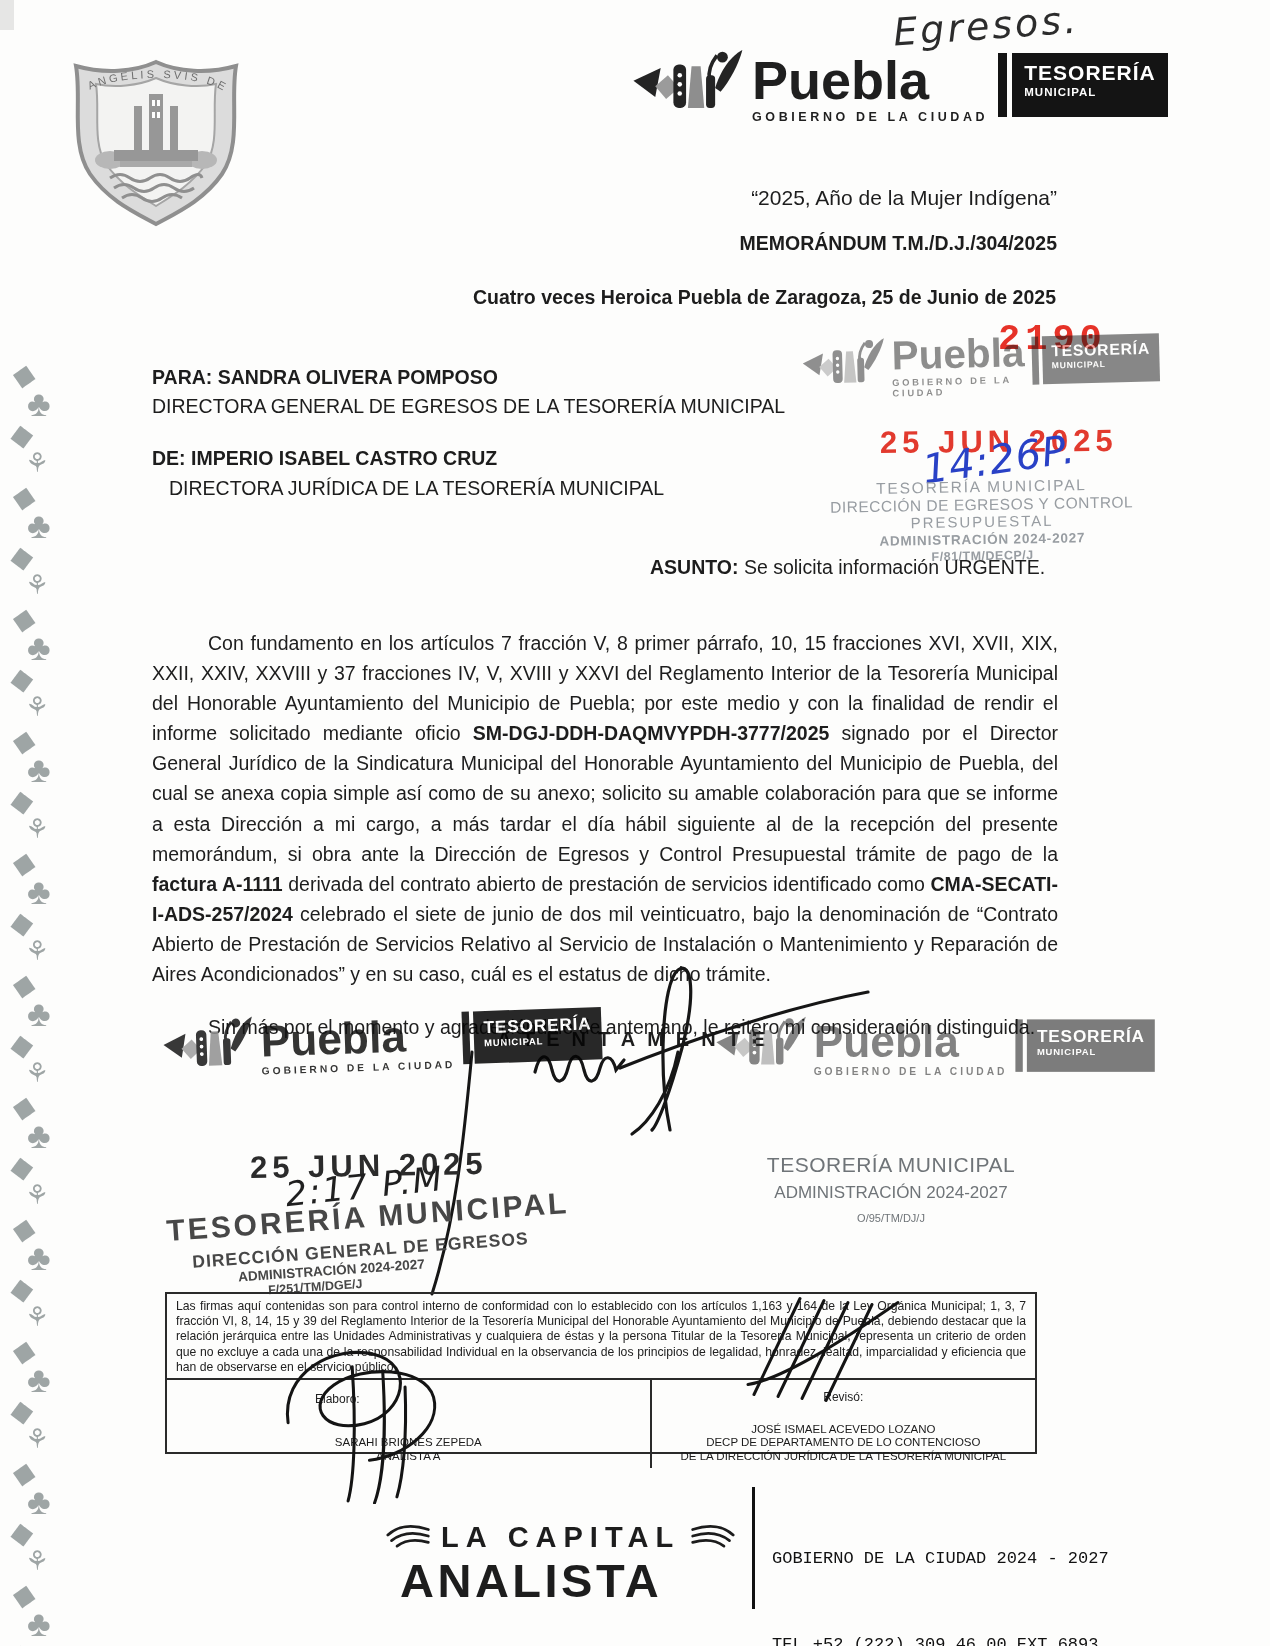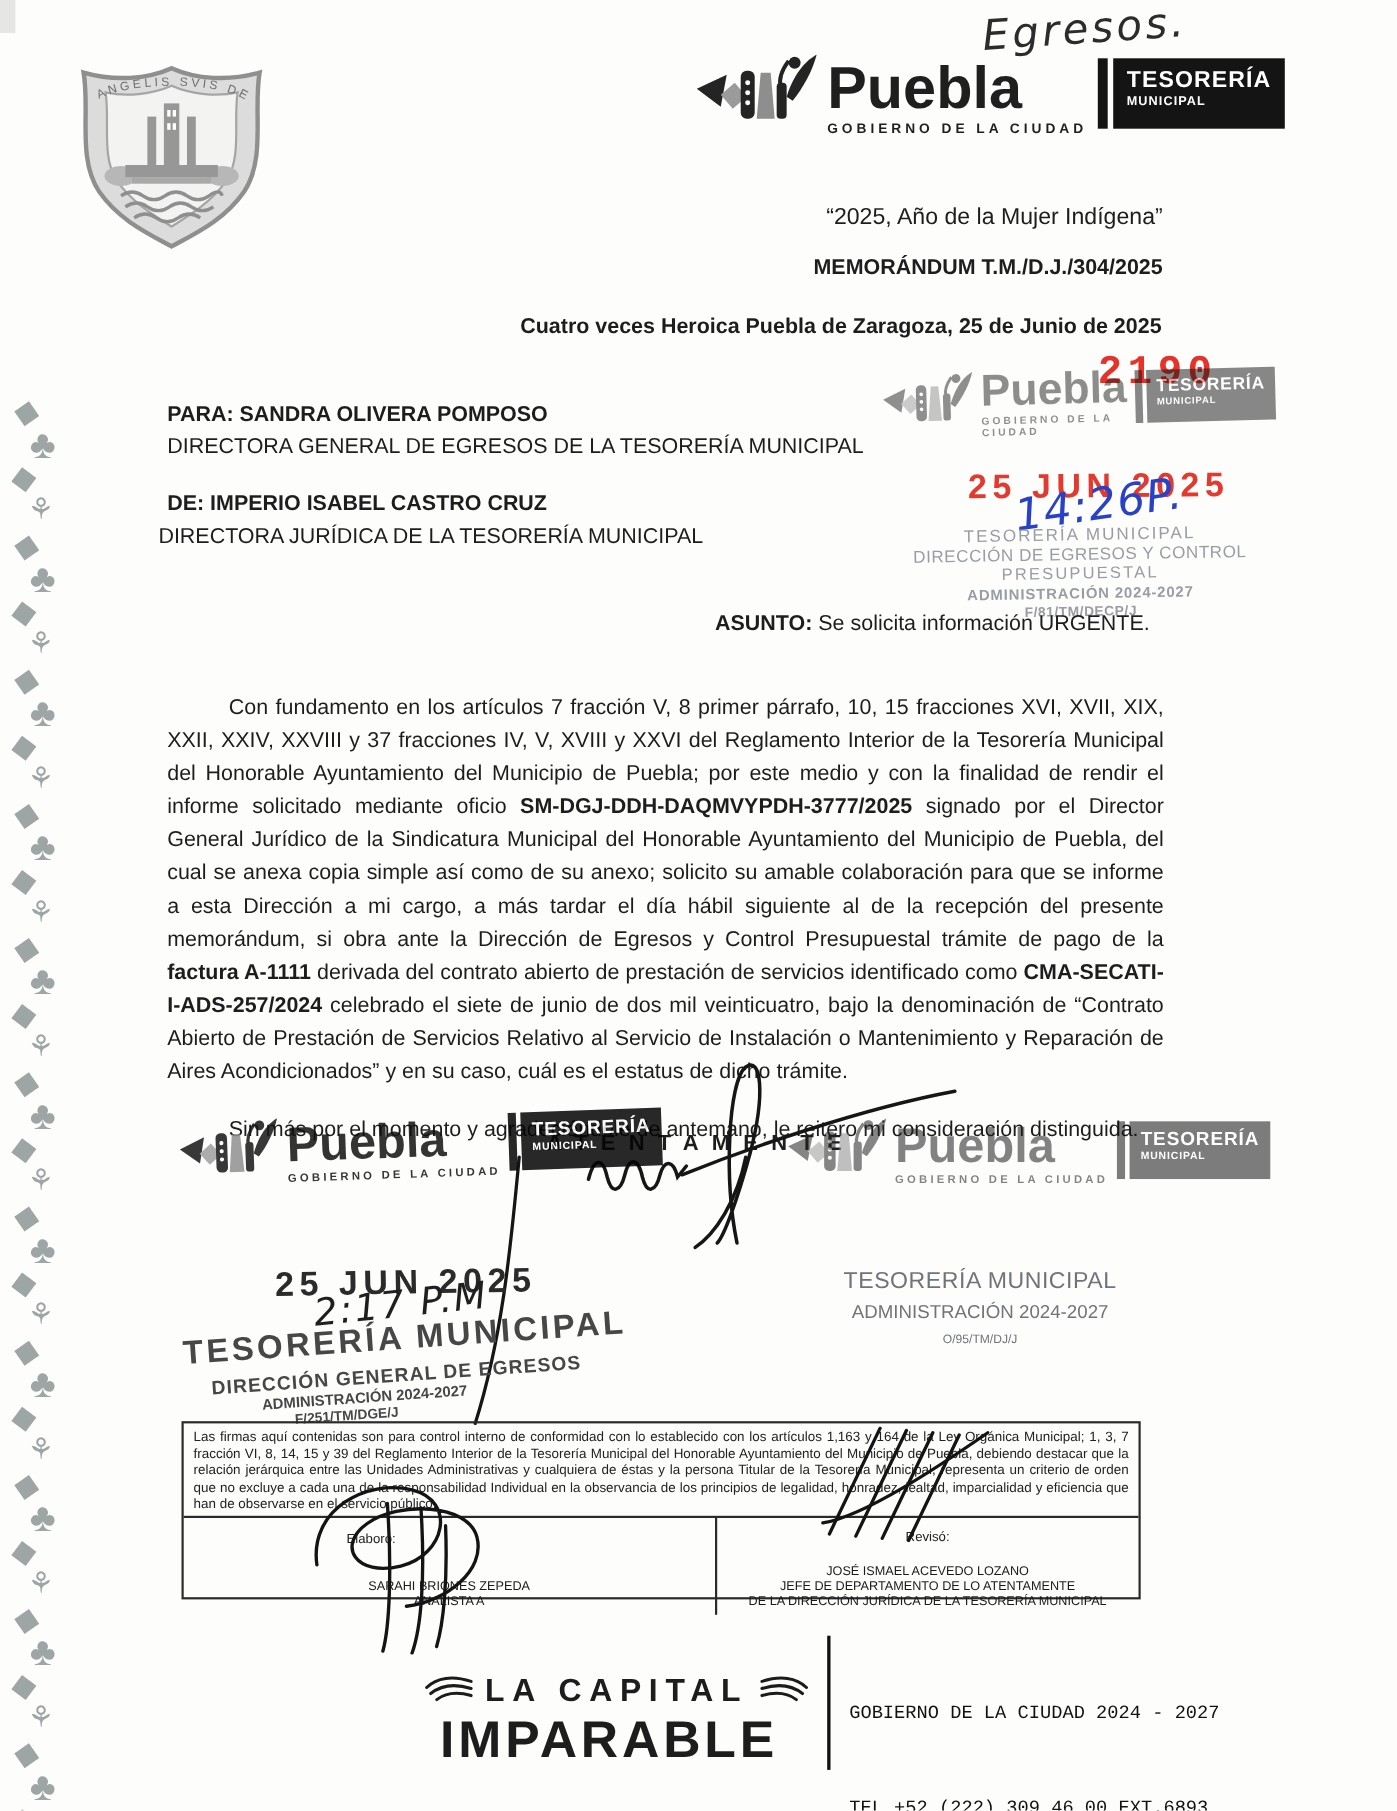--- a/index.html
+++ b/index.html
@@ -39,21 +39,21 @@
   
   .legend   { top:186px; right:213px; font-size:21px; }
   .memo-no  { top:232px; right:213px; font-size:19.5px; font-weight:bold; }
   .dateline { top:286px; right:214px; font-size:19.5px; font-weight:bold; }
   .folio    { left:998px; top:318px; font-family:"Liberation Mono",monospace; font-weight:bold; font-size:37px; letter-spacing:5px; color:#e63228; }
 
   
   .to-line     { left:152px; top:366px; font-size:19.5px; font-weight:bold; }
   .to-title    { left:152px; top:395px; font-size:19.5px; }
   .from-line   { left:152px; top:447px; font-size:19.5px; font-weight:bold; }
-  .from-title  { left:144px; top:477px; font-size:19.5px; }
+  .from-title  { left:169px; top:477px; font-size:19.5px; }
 
   
   .red-date { left:880px; top:424px; font-size:31px; font-weight:bold; letter-spacing:5px; color:#e23a2e; transform:rotate(-.5deg); white-space:nowrap; }
   .office-stamp { left:812px; top:478px; width:340px; text-align:center; color:#989da2; transform:rotate(-1deg); line-height:17.5px; }
   .office-stamp .o1 { font-size:15.5px; letter-spacing:1.8px; }
   .office-stamp .o2 { font-size:15.5px; letter-spacing:.5px; }
   .office-stamp .o3 { font-size:15px; letter-spacing:2px; }
   .office-stamp .o4 { font-size:13.5px; font-weight:bold; letter-spacing:.8px; }
   .office-stamp .o5 { font-size:12.5px; font-weight:bold; letter-spacing:.5px; }
 
@@ -313,21 +313,21 @@
         <span class="lbl-elaboro">Elaboró:</span>
         <div class="fbox-name">
           <div>SARAHI BRIONES ZEPEDA</div>
           <div>ANALISTA A</div>
         </div>
       </div>
       <div class="fbox-right">
         <div class="lbl-reviso">Revisó:</div>
         <div class="fbox-name">
           <div>JOSÉ ISMAEL ACEVEDO LOZANO</div>
-          <div>JEFE DE DEPARTAMENTO DE LO ATENTAMENTE</div>
+          <div>DECP DE DEPARTAMENTO DE LO CONTENCIOSO</div>
           <div>DE LA DIRECCIÓN  JURÍDICA DE LA TESORERÍA MUNICIPAL</div>
         </div>
       </div>
     </div>
   </div>
 
   <div class="abs sig-elaboro">
     <svg viewBox="0 0 215 175" fill="none" stroke="#141414" stroke-width="3" stroke-linecap="round">
       <path d="M25,95 C18,45 70,18 110,28 C150,38 140,86 100,96 C60,106 42,78 70,58 C98,38 160,40 168,70 C176,100 140,128 105,132"></path>
       <path d="M88,40 C92,100 90,150 84,172"></path>
@@ -355,21 +355,21 @@
     </span>
     <span class="slogan1">LA CAPITAL</span>
     <span style="transform:scaleX(-1);display:inline-block;">
       <svg width="46" height="28" viewBox="0 0 50 30" fill="none" stroke="#1c1c1c" stroke-width="3" stroke-linecap="round">
         <path d="M46,8 C28,2 12,4 2,14"></path>
           <path d="M46,15 C30,10 16,12 6,20"></path>
           <path d="M46,22 C32,18 20,20 12,26"></path>
       </svg>
     </span>
   </div>
-  <div class="abs slogan2">IMPARABLE</div>
+  <div class="abs slogan2">ANALISTA</div>
   <div class="abs fdivider"></div>
   <div class="abs contact">
     <div>GOBIERNO DE LA CIUDAD 2024 - 2027</div>
     <div>TEL +52 (222) 309 46 00 EXT.6893</div>
     
     
   </div>
 
   <div class="abs talavera">
       <span class="u">

